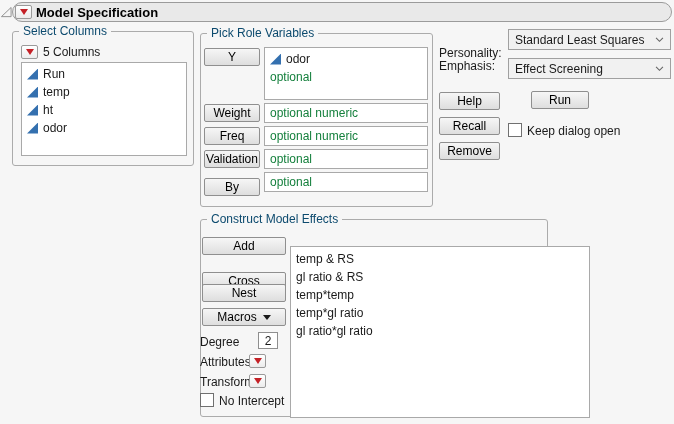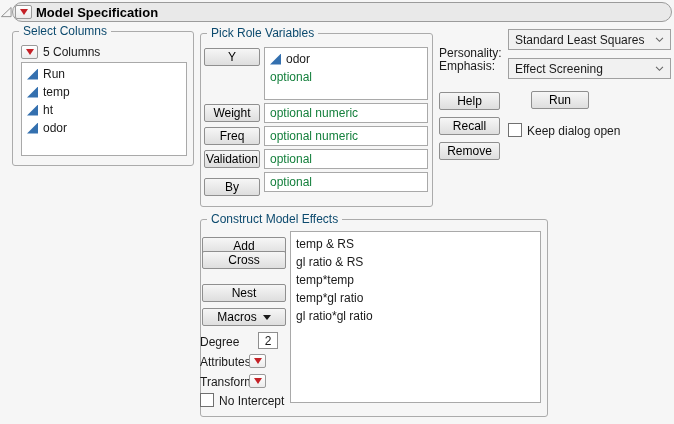--- a/index.html
+++ b/index.html
@@ -218,40 +218,40 @@
 <div class="abs btn" style="left:531px; top:91px; width:58px; height:18px;">Run</div>
 <div class="abs btn" style="left:439px; top:117px; width:61px; height:18px;">Recall</div>
 <span class="abs checkbox" style="left:508px; top:123px;"></span>
 <span class="abs txt" style="left:527px; top:124px;">Keep dialog open</span>
 <div class="abs btn" style="left:439px; top:142px; width:61px; height:18px;">Remove</div>
 
 <div class="abs group" style="left:200px; top:219px; width:348px; height:198px;">
   <span class="legend">Construct Model Effects</span>
 </div>
 <div class="abs btn" style="left:202px; top:237px; width:84px; height:18px;">Add</div>
-<div class="abs btn" style="left:202px; top:251px; width:84px; height:18px;">Cross</div>
+<div class="abs btn" style="left:202px; top:272px; width:84px; height:18px;">Cross</div>
 <div class="abs btn" style="left:202px; top:284px; width:84px; height:18px;">Nest</div>
 <div class="abs btn" style="left:202px; top:308px; width:84px; height:18px;">
   <span>Macros</span>
   <span class="black-caret"></span>
 </div>
 <span class="abs txt" style="left:200px; top:335px;">Degree</span>
 <div class="abs num-input" style="left:258px; top:332px; width:20px; height:17px;">2</div>
 <span class="abs txt" style="left:200px; top:355px;">Attributes</span>
 <span class="abs red-tri-btn" style="left:249px; top:354px;">
     <span class="red-tri"></span>
   </span>
 <span class="abs txt" style="left:200px; top:375px;">Transform</span>
 <span class="abs red-tri-btn" style="left:249px; top:374px;">
     <span class="red-tri"></span>
   </span>
 <span class="abs checkbox" style="left:200px; top:393px;"></span>
 <span class="abs txt" style="left:219px; top:394px;">No Intercept</span>
 
-<div class="abs listbox" style="left:290px; top:231px; width:251px; height:172px; padding:3px 0;">
+<div class="abs listbox" style="left:290px; top:246px; width:300px; height:172px; padding:3px 0;">
   <div class="item-row">
       <span>temp &amp; RS</span>
     </div>
   <div class="item-row">
       <span>gl ratio &amp; RS</span>
     </div>
   <div class="item-row">
       <span>temp*temp</span>
     </div>
   <div class="item-row">

